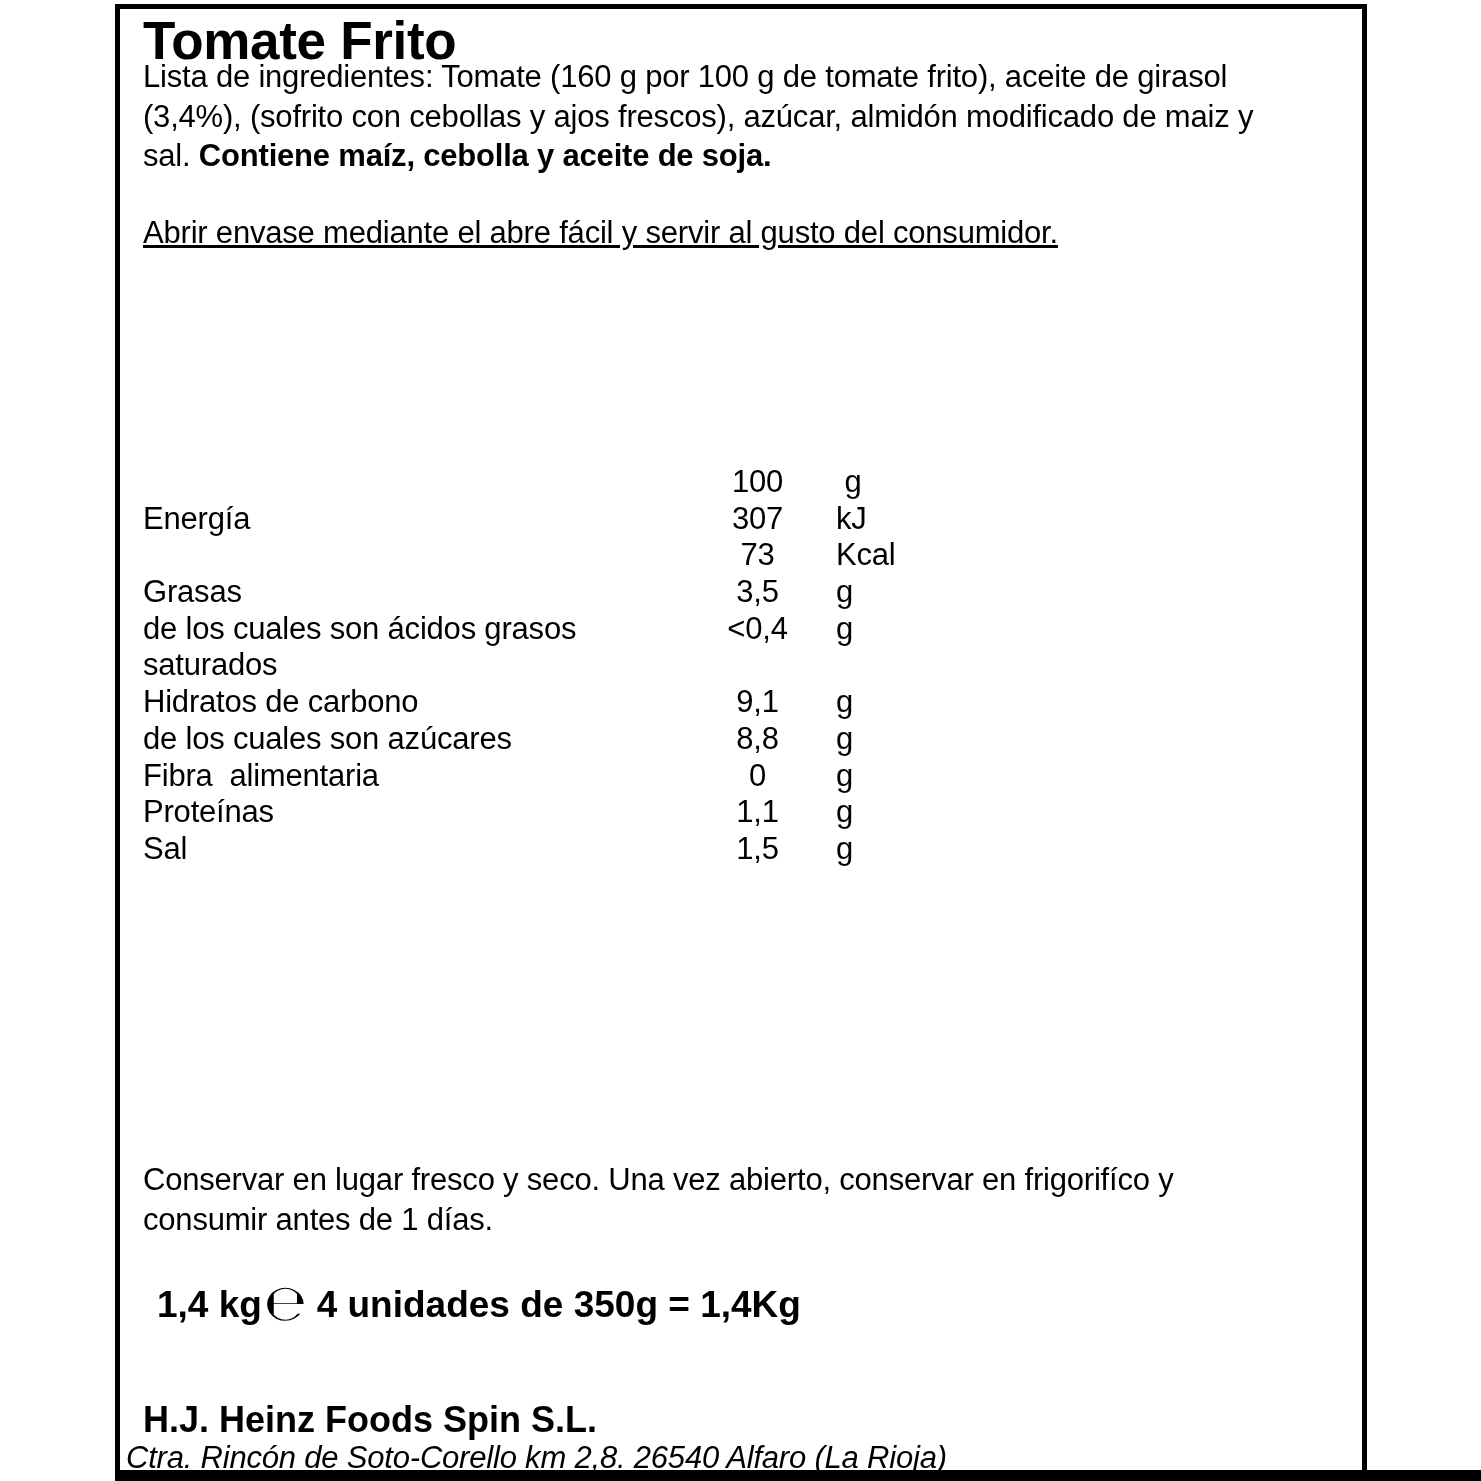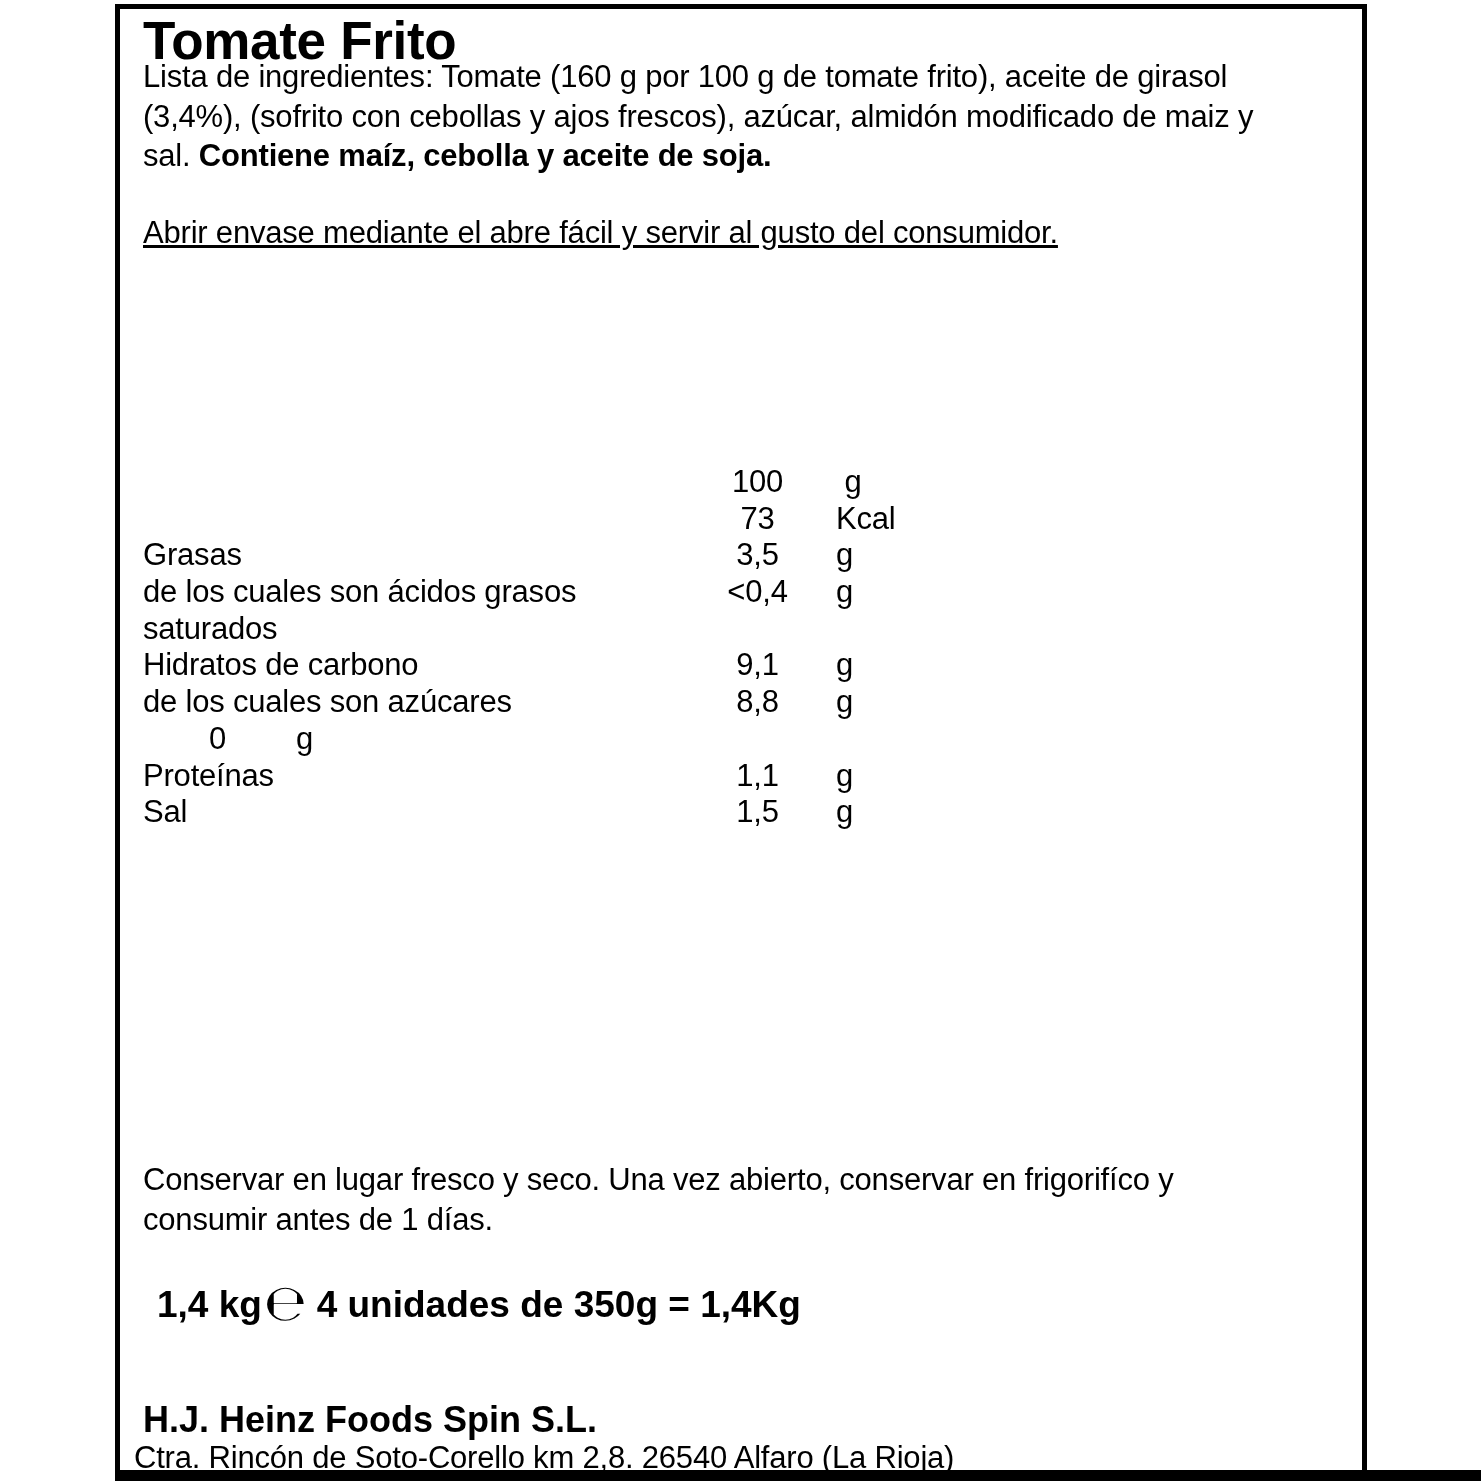--- a/index.html
+++ b/index.html
@@ -74,24 +74,25 @@
   }
   .mfr-name {
     position: absolute;
     left: 143px; top: 1399px;
     font-size: 36px;
     font-weight: bold;
     white-space: nowrap;
   }
   .mfr-addr {
     position: absolute;
-    left: 134px; top: 1440px;
+    left: 126px; top: 1440px;
     font-size: 31px;
     letter-spacing: -0.2px;
     white-space: nowrap;
+    font-style: italic;
   }
 </style>
 </head>
 <body>
 
 <div class="label-box"></div>
 <div class="bottom-bar"></div>
 
 <h1 class="title">Tomate Frito</h1>
 
@@ -101,20 +102,25 @@
   <div><span>sal. </span><span class="b">Contiene maíz, cebolla y aceite de soja.</span></div>
 </div>
 
 <div class="para serving">Abrir envase mediante el abre fácil y servir al gusto del consumidor.</div>
 
 <div class="ntable">
     <div class="nrow">
       <span class="nlabel"></span>
       <span class="nvalue">100</span>
       <span class="nunit"> g</span>
+    </div>
+    <div class="nrow">
+      <span class="nlabel">Energía</span>
+      <span class="nvalue">307</span>
+      <span class="nunit">kJ</span>
     </div>
     <div class="nrow">
       <span class="nlabel"></span>
       <span class="nvalue">73</span>
       <span class="nunit">Kcal</span>
     </div>
     <div class="nrow">
       <span class="nlabel">Grasas</span>
       <span class="nvalue">3,5</span>
       <span class="nunit">g</span>
@@ -133,20 +139,21 @@
       <span class="nlabel">Hidratos de carbono</span>
       <span class="nvalue">9,1</span>
       <span class="nunit">g</span>
     </div>
     <div class="nrow">
       <span class="nlabel">de los cuales son azúcares</span>
       <span class="nvalue">8,8</span>
       <span class="nunit">g</span>
     </div>
     <div class="nrow">
+      <span class="nlabel">Fibra  alimentaria</span>
       <span class="nvalue">0</span>
       <span class="nunit">g</span>
     </div>
     <div class="nrow">
       <span class="nlabel">Proteínas</span>
       <span class="nvalue">1,1</span>
       <span class="nunit">g</span>
     </div>
     <div class="nrow">
       <span class="nlabel">Sal</span>

